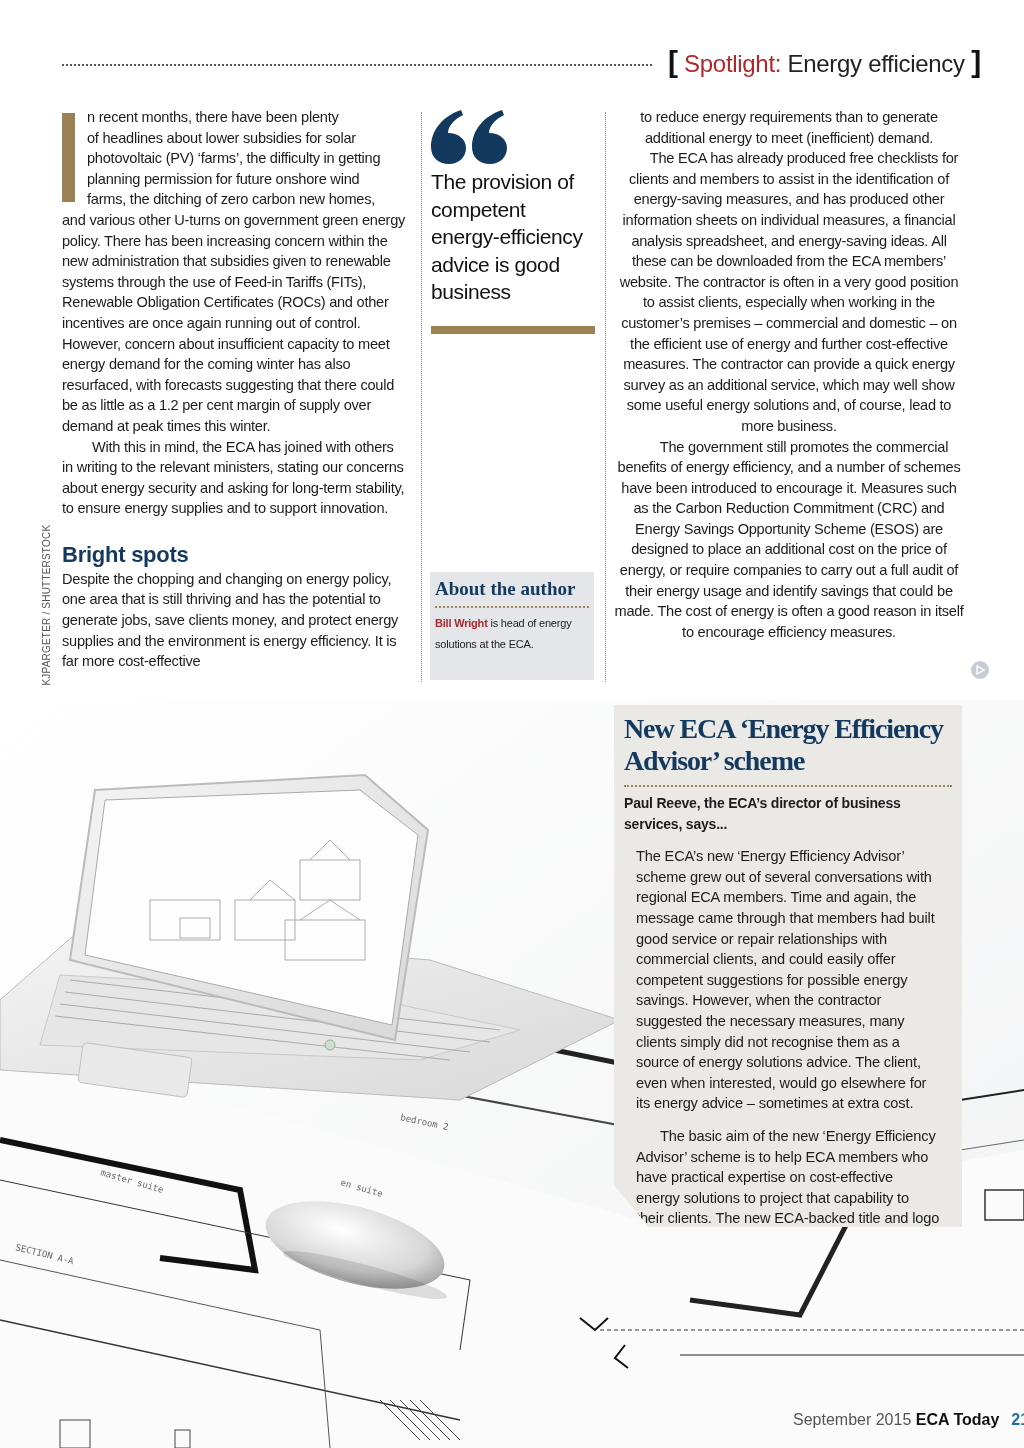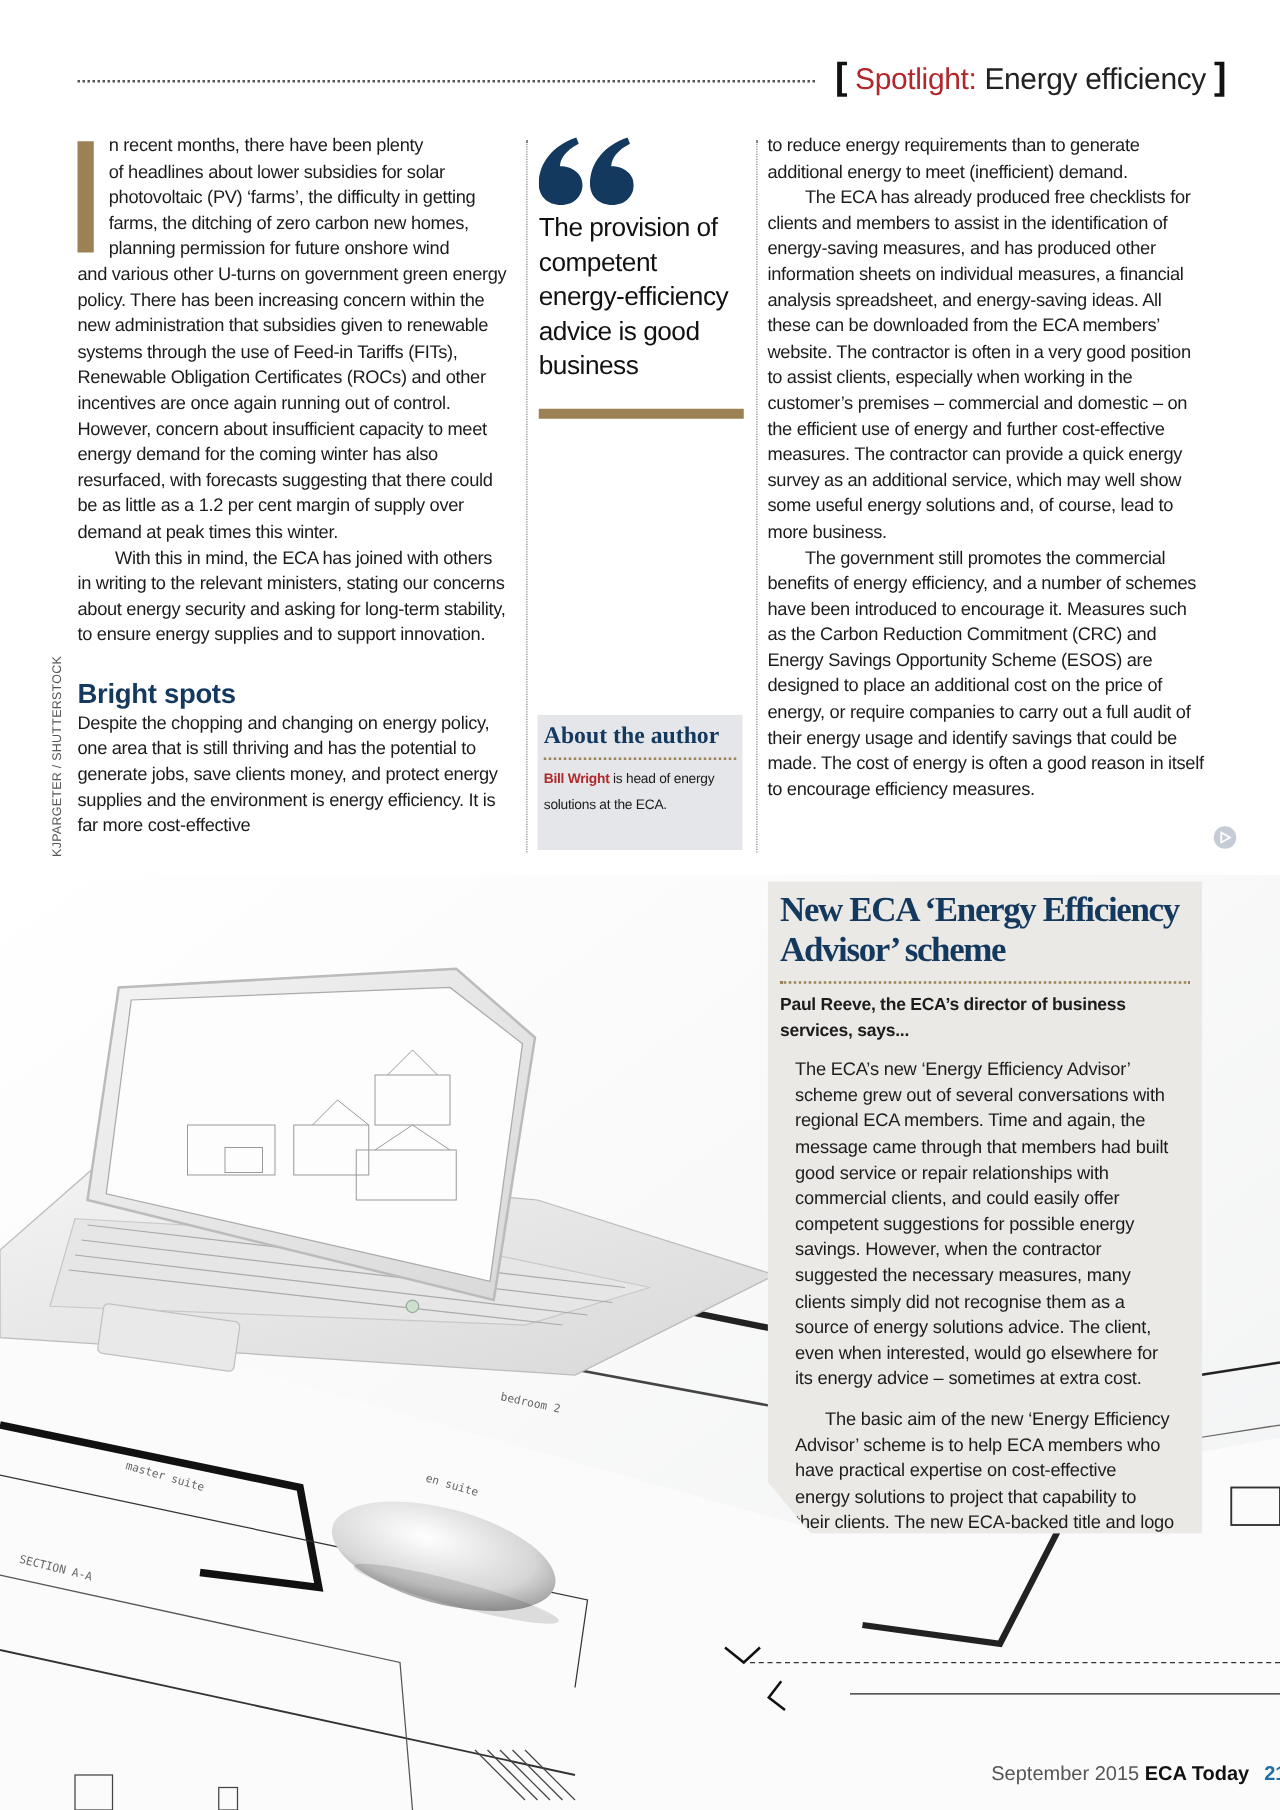--- a/index.html
+++ b/index.html
@@ -7,21 +7,21 @@
   .header-rule{position:absolute;left:62px;top:64px;width:590px;border-top:2px dotted #555;}
   .section-tag{position:absolute;left:668px;top:44px;font-size:24px;line-height:36px;white-space:nowrap;letter-spacing:-0.3px;}
   .section-tag .br{font-weight:bold;font-size:30px;color:#111;}
   .section-tag .kicker{color:#b0282b;}
   .section-tag .topic{color:#222;}
 
   .col{position:absolute;font-size:14.6px;line-height:20.6px;letter-spacing:-0.25px;}
   .col p{margin:0;}
   .col p.indent{text-indent:30px;}
   .col1{left:62px;top:107px;width:345px;}
-  .col3{left:614px;top:107px;width:350px;}
+  .col3{left:614px;top:107px;width:350px;text-align:center;}
   .dropcap-bar{position:absolute;left:62px;top:113px;width:13px;height:89px;background:#9b8153;}
   .col1 .first{padding-left:25px;}
   .col1 .first-lines span{display:block;}
   .subhead{font-weight:bold;font-size:22px;line-height:28px;color:#14395e;margin-bottom:0;}
 
   .vline{position:absolute;top:112px;height:570px;border-left:1px dotted #888;}
   .credit{position:absolute;left:38px;top:548px;width:16px;height:140px;}
   .credit span{position:absolute;left:-62px;top:62px;width:140px;font-size:10px;color:#555;transform:rotate(-90deg);white-space:nowrap;letter-spacing:0.2px;}
 
   .pull{position:absolute;left:431px;top:108px;width:166px;}
@@ -57,22 +57,22 @@
   <span class="topic">Energy efficiency</span>
   <span class="br">]</span>
 </div>
 
 <div class="dropcap-bar"></div>
 <div class="col col1">
   <div class="first first-lines">
     <span>n recent months, there have been plenty</span>
     <span>of headlines about lower subsidies for solar</span>
     <span>photovoltaic (PV) ‘farms’, the difficulty in getting</span>
+    <span>planning permission for future onshore wind</span>
     <span>farms, the ditching of zero carbon new homes,</span>
-    <span>planning permission for future onshore wind</span>
   </div>
   <p>and various other U-turns on government green energy policy. There has been increasing concern within the new administration that subsidies given to renewable systems through the use of Feed-in Tariffs (FITs), Renewable Obligation Certificates (ROCs) and other incentives are once again running out of control. However, concern about insufficient capacity to meet energy demand for the coming winter has also resurfaced, with forecasts suggesting that there could be as little as a 1.2 per cent margin of supply over demand at peak times this winter.</p>
   <p class="indent">With this in mind, the ECA has joined with others in writing to the relevant ministers, stating our concerns about energy security and asking for long-term stability, to ensure energy supplies and to support innovation.</p>
   <h3 class="subhead">Bright spots</h3>
   <p>Despite the chopping and changing on energy policy, one area that is still thriving and has the potential to generate jobs, save clients money, and protect energy supplies and the environment is energy efficiency. It is far more cost-effective</p>
 </div>
 
 <div class="credit">
     <span>KJPARGETER / SHUTTERSTOCK</span>
   </div>

